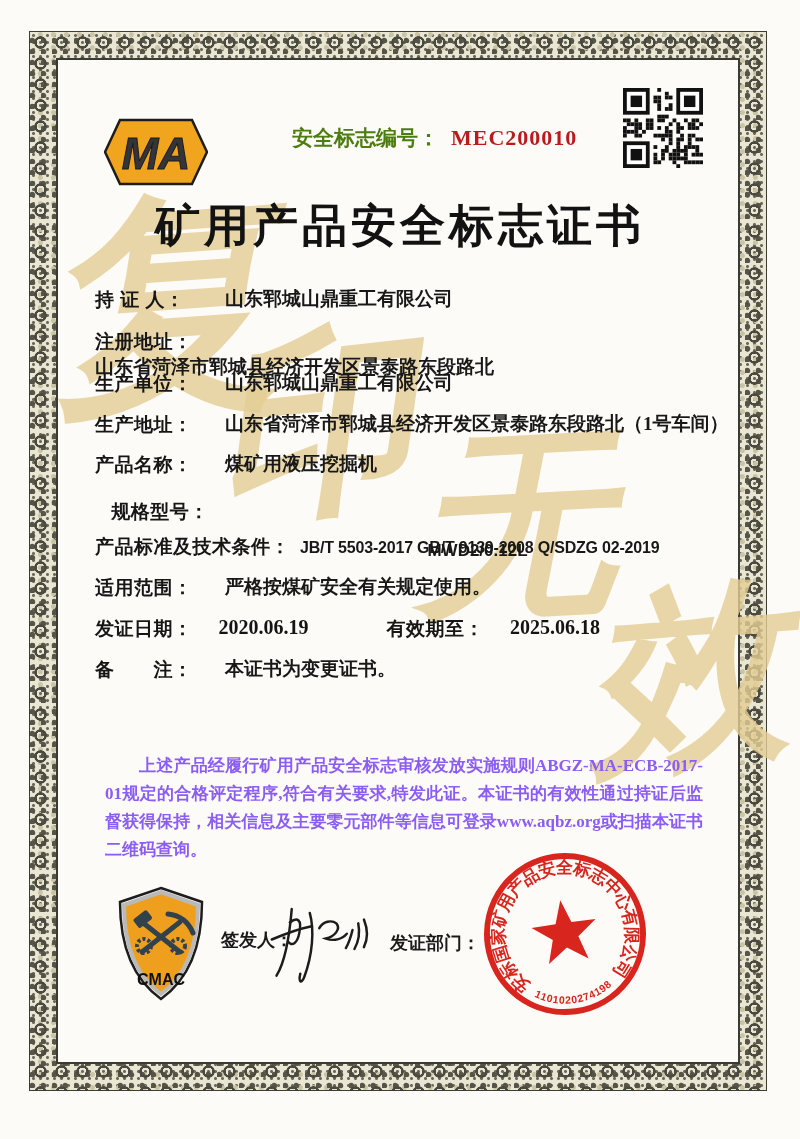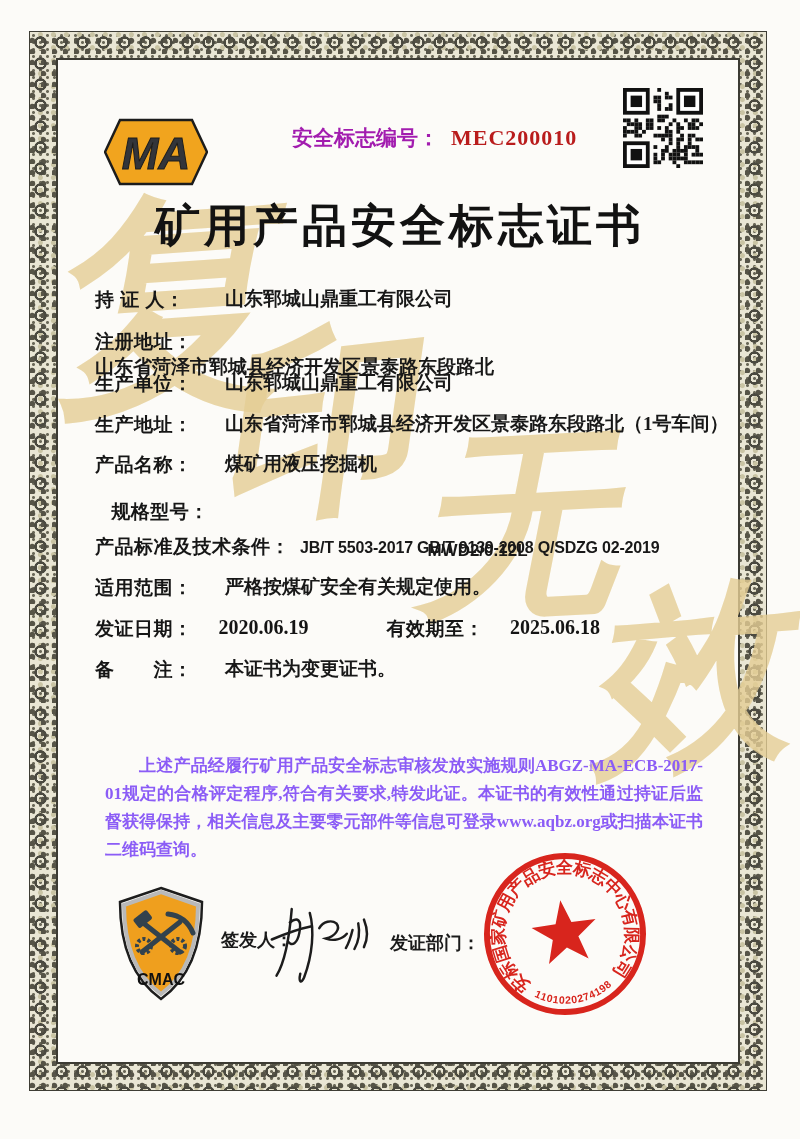--- a/index.html
+++ b/index.html
@@ -26,21 +26,21 @@
   .wm1 { left:42px;  top:190px; font-size:235px; transform:rotate(-4deg); }
   .wm2 { left:212px; top:326px; font-size:200px; transform:rotate(-6deg); }
   .wm3 { left:412px; top:426px; font-size:200px; transform:rotate(-3deg); }
   .wm4 { left:586px; top:576px; font-size:200px; transform:rotate(-5deg); }
 
   .content { position:absolute; inset:0; z-index:2; }
 
   
   .ma-badge { position:absolute; left:104px; top:116px; width:104px; height:72px; }
   .mark-line { position:absolute; left:292px; top:124px; display:flex; align-items:baseline; }
-  .mark-label { font-family:"Liberation Serif", serif; font-weight:700; font-size:21px; color:#a21caf; }
+  .mark-label { font-family:"Liberation Serif", serif; font-weight:700; font-size:21px; color:#4d7c0f; }
   .mark-value { font-family:"Liberation Serif", serif; font-weight:700; font-size:22px; color:#b91c1c; margin-left:12px; letter-spacing:1px; }
   .qr { position:absolute; left:623px; top:88px; width:80px; height:80px; }
 
   .title { position:absolute; left:0; right:0; top:196px; text-align:center;
     font-size:45px; font-weight:700; letter-spacing:4px; color:#121212; }
 
   
   .row { position:absolute; left:95px; display:flex; align-items:flex-start; }
   .row .lbl { font-size:19px; font-weight:700; color:#161616; white-space:nowrap; width:130px; flex:0 0 auto; letter-spacing:.5px; }
   .row .val { font-family:"Liberation Serif", serif; font-weight:700; font-size:19px; color:#181818; width:505px; line-height:23px; }

